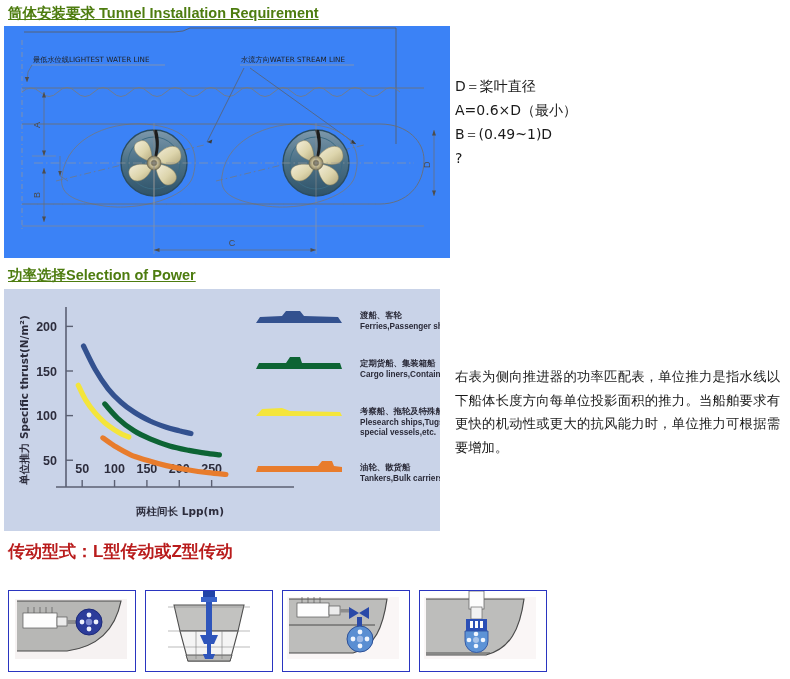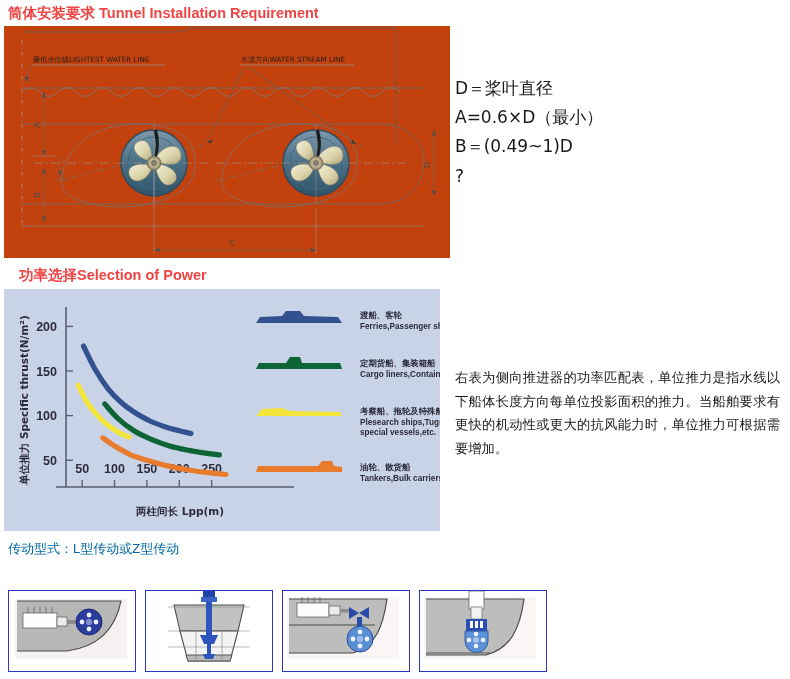--- a/index.html
+++ b/index.html
@@ -6,59 +6,59 @@
   body{
     width:790px;height:679px;background:#ffffff;
     font-family:"Liberation Sans","DejaVu Sans",sans-serif;
     color:#000;overflow:hidden;position:relative;
   }
   .page{position:relative;width:790px;height:679px;}
 
   
   .section-title{
     position:absolute;font-weight:bold;font-size:14.5px;
-    letter-spacing:0px;white-space:nowrap;color:#ef4444;
+    letter-spacing:0px;white-space:nowrap;color:#4d7c0f;text-decoration:underline;
   }
   #title-tunnel{left:8px;top:4px;}
-  #title-power{left:19px;top:266px;}
+  #title-power{left:8px;top:266px;}
   .sub-line{
-    position:absolute;font-weight:normal;font-size:13px;white-space:nowrap;color:#0369a1;
+    position:absolute;font-weight:bold;font-size:17px;white-space:nowrap;color:#b91c1c;
   }
   #line-drive{left:8px;top:540px;}
   #line-mount{left:8px;top:567px;}
 
   
-  #tunnel-drawing{position:absolute;left:4px;top:26px;width:446px;height:232px;background:#c2410c;}
+  #tunnel-drawing{position:absolute;left:4px;top:26px;width:446px;height:232px;background:#3b82f6;}
   #tunnel-drawing svg{display:block;}
   .lbl-cn{font-family:"DejaVu Sans",sans-serif;font-size:7.2px;fill:#1f1f1f;}
   .dimletter{font-family:"Liberation Sans",sans-serif;font-size:9px;fill:#4a4a4a;}
 
   
   #formula-block{
     position:absolute;left:455px;top:74px;width:330px;
     font-family:"DejaVu Sans","Liberation Sans",sans-serif;
-    font-size:17px;color:#1a1a1a;line-height:1.72;
+    font-size:14px;color:#1a1a1a;line-height:1.72;
   }
   #formula-block div{white-space:normal;}
 
   
   #power-chart{
     position:absolute;left:4px;top:289px;width:436px;height:242px;
     background:#c9d3e8;overflow:hidden;
   }
   #power-chart svg{display:block;}
   .ax-num{font-family:"Liberation Sans",sans-serif;font-size:12.5px;font-weight:bold;fill:#2c2c3c;}
   .ax-title{font-family:"DejaVu Sans",sans-serif;font-size:10.5px;font-weight:bold;fill:#2c2c3c;}
   .lg-cn{font-family:"DejaVu Sans",sans-serif;font-size:8.4px;font-weight:bold;fill:#2a2a38;}
   .lg-en{font-family:"Liberation Sans",sans-serif;font-size:8.2px;font-weight:bold;fill:#2a2a38;}
 
   
   #chart-note{
     position:absolute;left:455px;top:366px;width:325px;
-    font-family:Liberation Serif, serif;
+    font-family:Liberation Mono, monospace;
     font-size:13.3px;line-height:1.78;color:#1a1a1a;text-align:justify;
   }
 
   
   #thumb-row{position:absolute;left:8px;top:590px;width:560px;height:84px;display:flex;gap:9px;}
   .thumb{
     width:128px;height:82px;border:1.6px solid #2a35c0;background:#fff;
     box-sizing:border-box;overflow:hidden;position:relative;
   }
   .thumb svg{display:block;}

